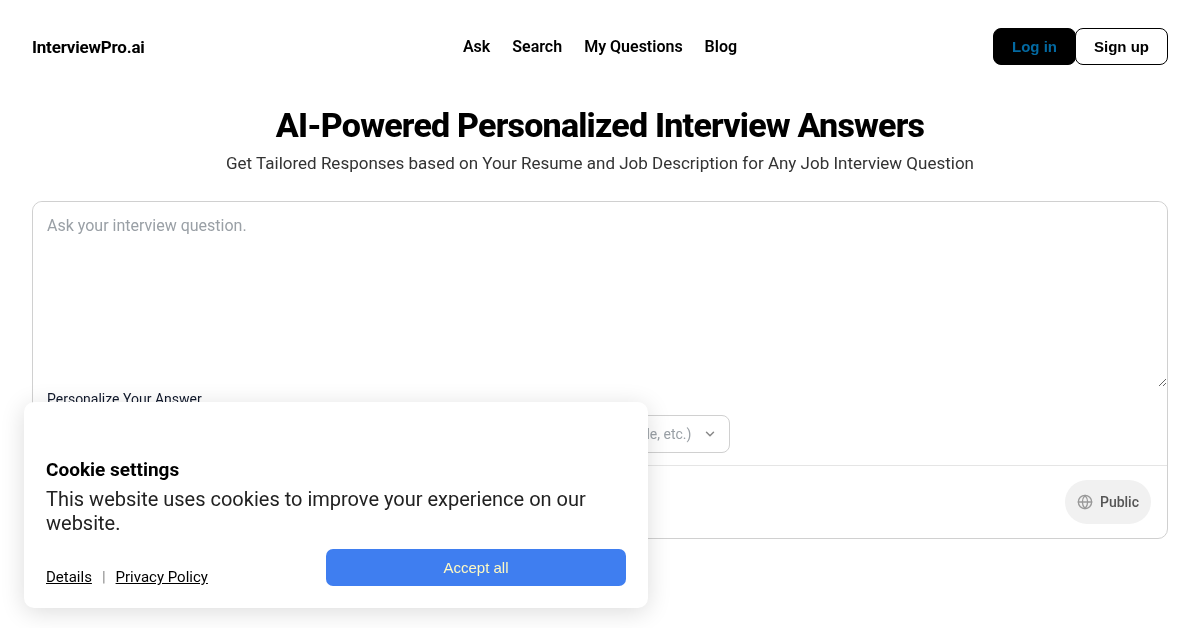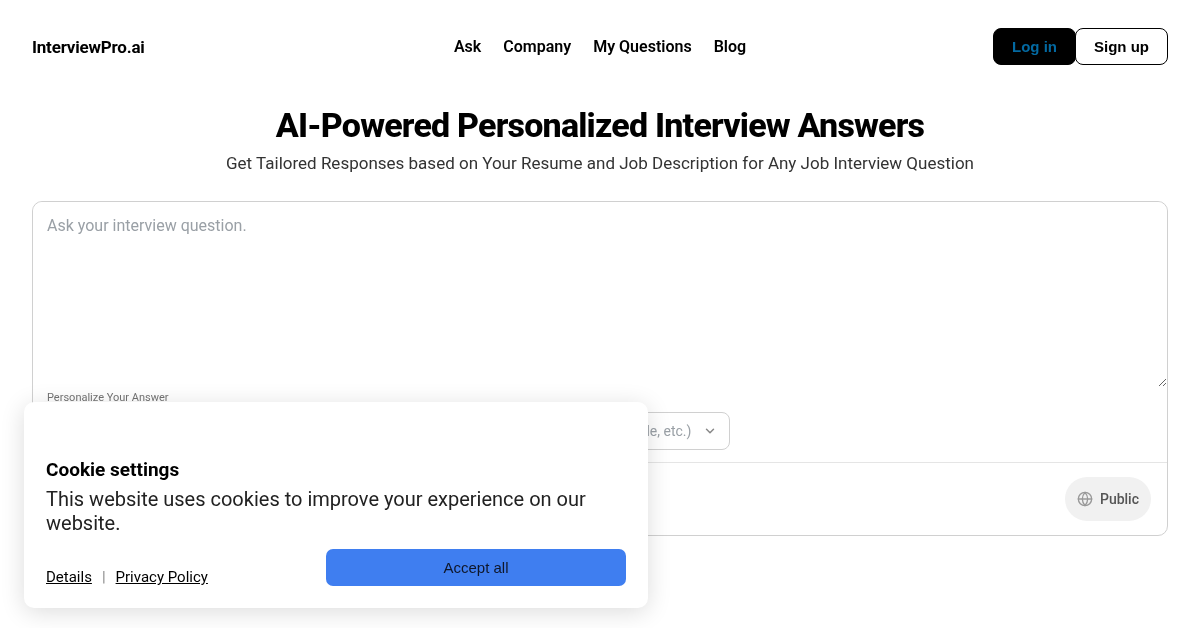--- a/index.html
+++ b/index.html
@@ -81,22 +81,22 @@
     font-family: inherit;
     resize: both;
     color: #000;
     outline: none;
   }
   .question-input::placeholder { color: #9aa0a6; }
   .personalize {
     padding: 0 14px 12px;
   }
   .personalize-label {
-    font-size: 11px;
-    color: #737373;
+    font-size: 14px;
+    color: #0f172a;
     margin-bottom: 8px;
     display: block;
   }
   .select-row {
     display: flex;
     gap: 12px;
   }
   .select-box {
     flex: 0 0 auto;
     border: 1px solid #d0d0d0;
@@ -189,32 +189,32 @@
   }
   .cbtn {
     border: none;
     border-radius: 7px;
     padding: 10px 14px;
     font-size: 15px;
     font-weight: 500;
     cursor: pointer;
     text-align: center;
   }
-  .cbtn-primary { background: #3f7ef0; color: #0f172a; }
+  .cbtn-primary { background: #3f7ef0; color: #fef9c3; }
   .cbtn-secondary { background: #c3d9fa; color: #fff; }
   svg { display: block; }
 </style>
 </head>
 <body>
 
 <div class="header">
   <div class="logo">InterviewPro.ai</div>
   <nav class="nav">
     <a>Ask</a>
-    <a>Company</a>
+    <a>Search</a>
     <a>My Questions</a>
     <a>Blog</a>
   </nav>
   <div class="auth">
     <button class="btn btn-dark">Log in</button>
     <button class="btn btn-light">Sign up</button>
   </div>
 </div>
 
 <div class="hero">

